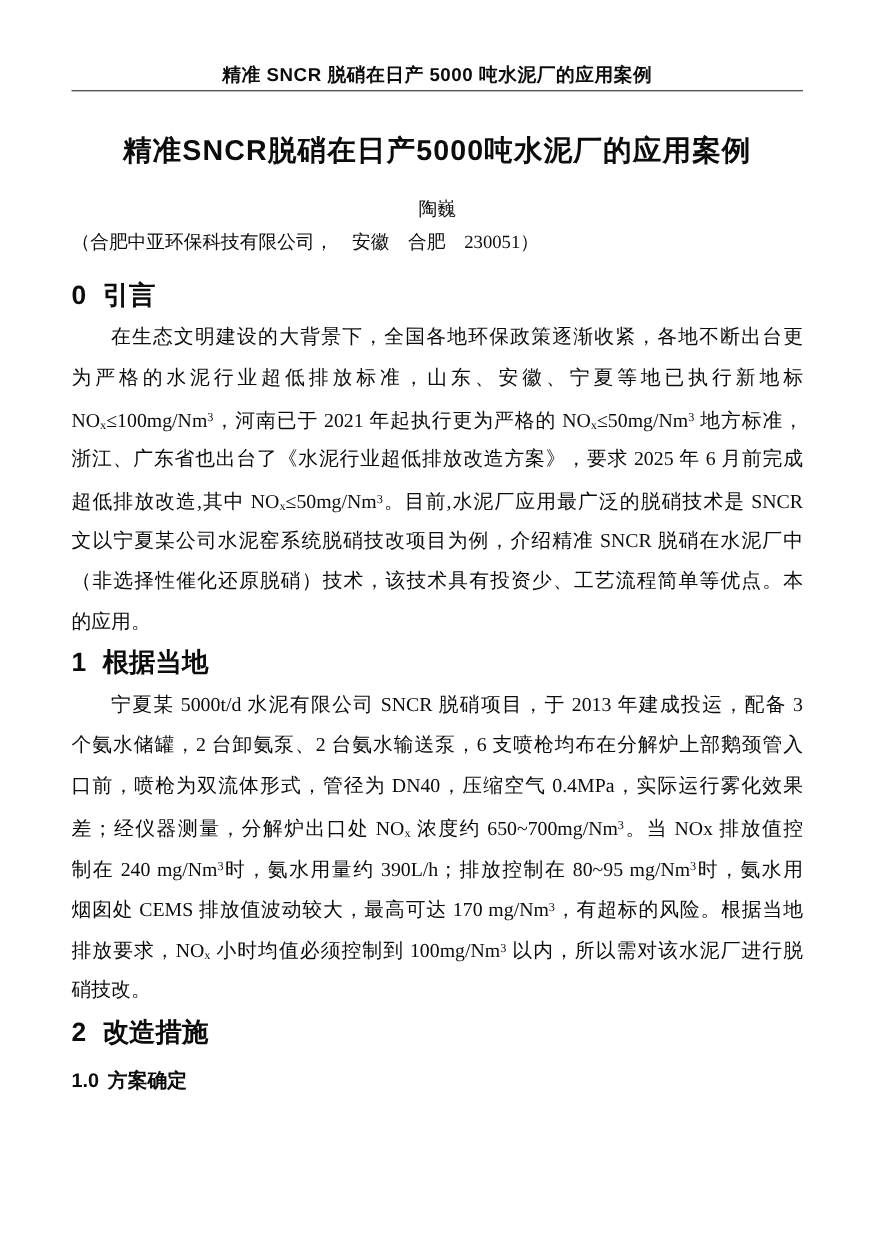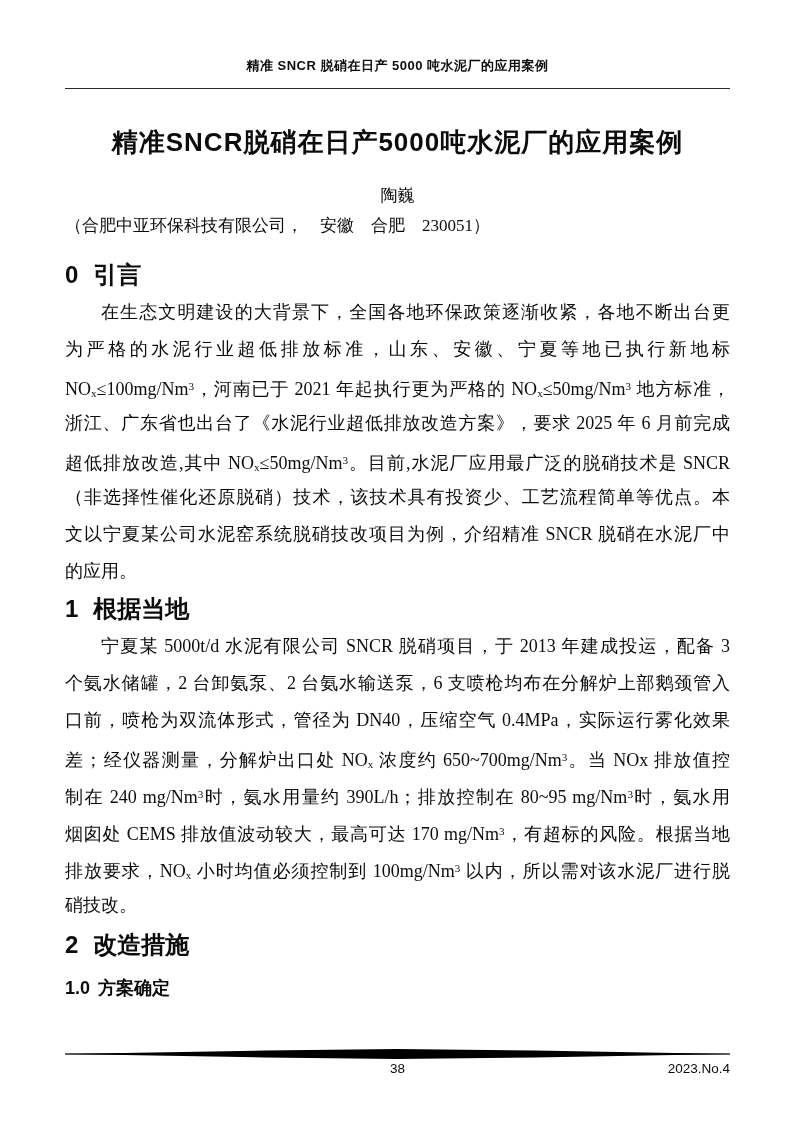--- a/index.html
+++ b/index.html
@@ -11,23 +11,23 @@
     background: #ffffff;
     font-family: "Liberation Serif", "DejaVu Serif", serif;
     color: #0c0c0c;
     overflow: hidden;
   }
   .content { padding: 0 63px 0 65px; }
 
   
   .running-header {
     padding-top: 57px;
-    padding-bottom: 13px;
+    padding-bottom: 2px;
     text-align: center;
-    font-size: 13px;
+    font-size: 17px;
     font-weight: bold;
     font-family: "Liberation Sans", "DejaVu Sans", sans-serif;
     border-bottom: 1.5px solid #2a2a2a;
     letter-spacing: 0.5px;
   }
 
   
   .article-title {
     margin-top: 36px;
     text-align: center;
@@ -117,22 +117,22 @@
     <div class="sec-heading h-intro">
       <span class="sec-num gap-wide">0</span><span>引言</span>
     </div>
 
     <div class="para">
       <span class="jline indent">在生态文明建设的大背景下，全国各地环保政策逐渐收紧，各地不断出台更</span>
       <span class="jline">为严格的水泥行业超低排放标准，山东、安徽、宁夏等地已执行新地标</span>
       <span class="jline">NO<sub>x</sub>≤100mg/Nm<sup>3</sup>，河南已于 2021 年起执行更为严格的 NO<sub>x</sub>≤50mg/Nm<sup>3</sup> 地方标准，</span>
       <span class="jline">浙江、广东省也出台了《水泥行业超低排放改造方案》，要求 2025 年 6 月前完成</span>
       <span class="jline">超低排放改造,其中 NO<sub>x</sub>≤50mg/Nm<sup>3</sup>。目前,水泥厂应用最广泛的脱硝技术是 SNCR</span>
+      <span class="jline">文以宁夏某公司水泥窑系统脱硝技改项目为例，介绍精准 SNCR 脱硝在水泥厂中</span>
       <span class="jline">（非选择性催化还原脱硝）技术，该技术具有投资少、工艺流程简单等优点。本</span>
-      <span class="jline">文以宁夏某公司水泥窑系统脱硝技改项目为例，介绍精准 SNCR 脱硝在水泥厂中</span>
       <span class="jline last">的应用。</span>
     </div>
 
     <div class="sec-heading h-status">
       <span class="sec-num gap-wide">1</span><span>根据当地</span>
     </div>
 
     <div class="para">
       <span class="jline indent">宁夏某 5000t/d 水泥有限公司 SNCR 脱硝项目，于 2013 年建成投运，配备 3</span>
       <span class="jline">个氨水储罐，2 台卸氨泵、2 台氨水输送泵，6 支喷枪均布在分解炉上部鹅颈管入</span>
@@ -147,23 +147,13 @@
     <div class="sec-heading h-measures">
       <span class="sec-num gap-wide">2</span><span>改造措施</span>
     </div>
 
     <div class="sec-heading h-plan">
       <span class="sec-num gap-narrow">1.0</span><span>方案确定</span>
     </div>
 
   </div>
 
-  <div class="footer">
-    <svg class="footer-bar" viewBox="0 0 665 10" preserveAspectRatio="none">
-      <polygon points="0,5 200,1.5 332,0 470,1.5 665,5 470,8.5 332,10 200,8.5" fill="#000000"></polygon>
-      <rect x="0" y="4.4" width="665" height="1.2" fill="#000000"></rect>
-    </svg>
-    <div class="footer-textrow">
-      <div class="page-number">38</div>
-      <div class="issue-number">2023.No.4</div>
-    </div>
-  </div>
 </div>
 
 </body></html>

